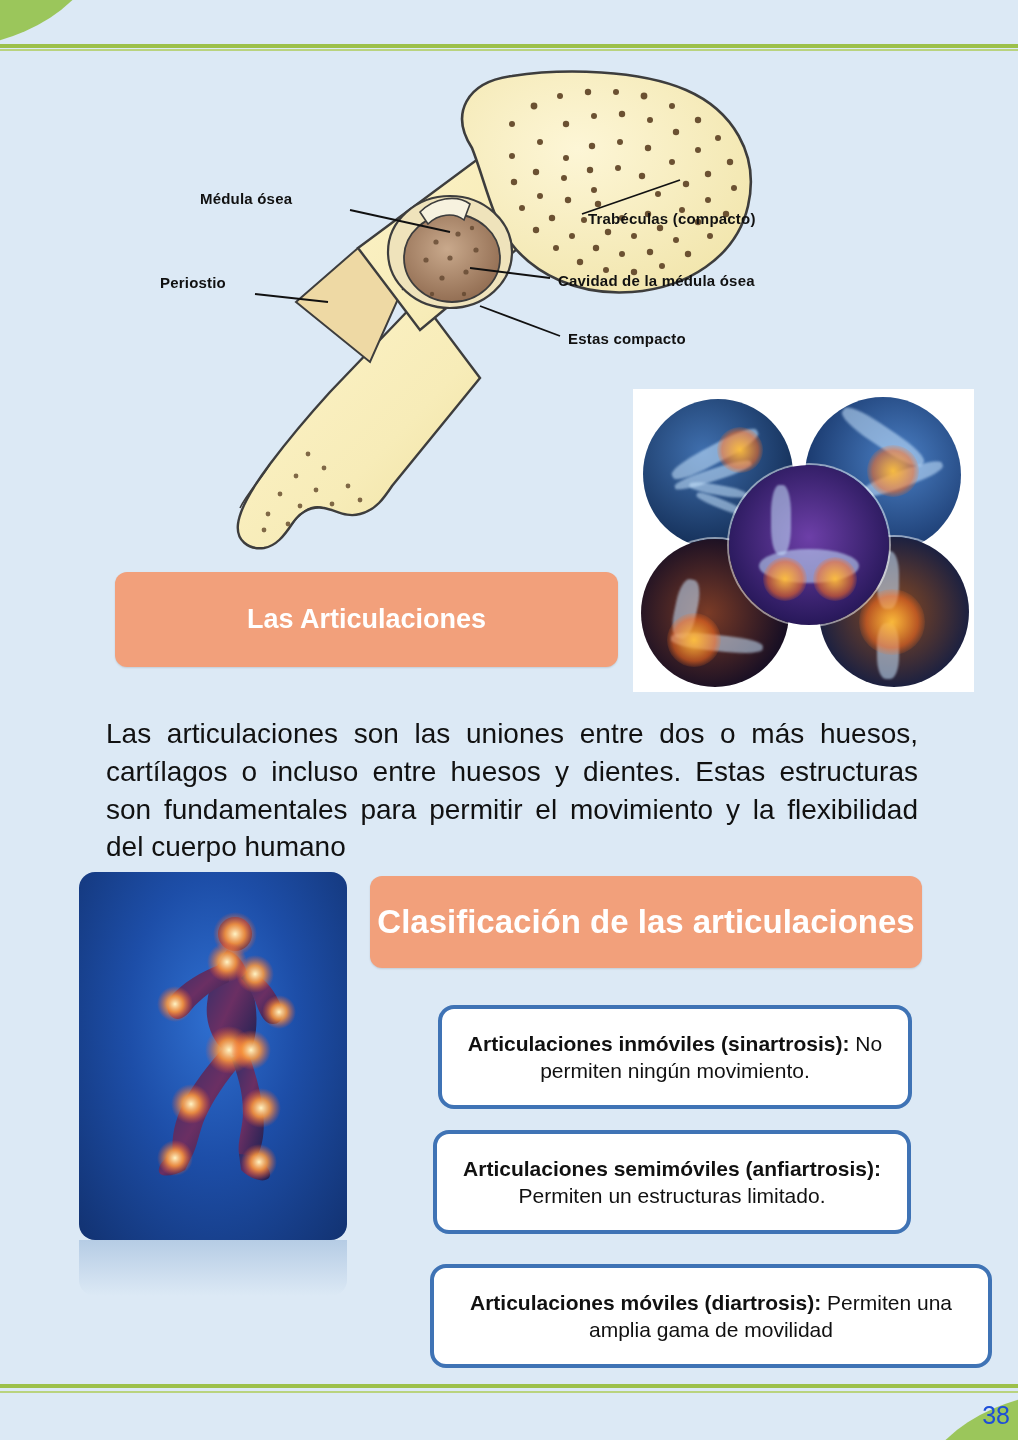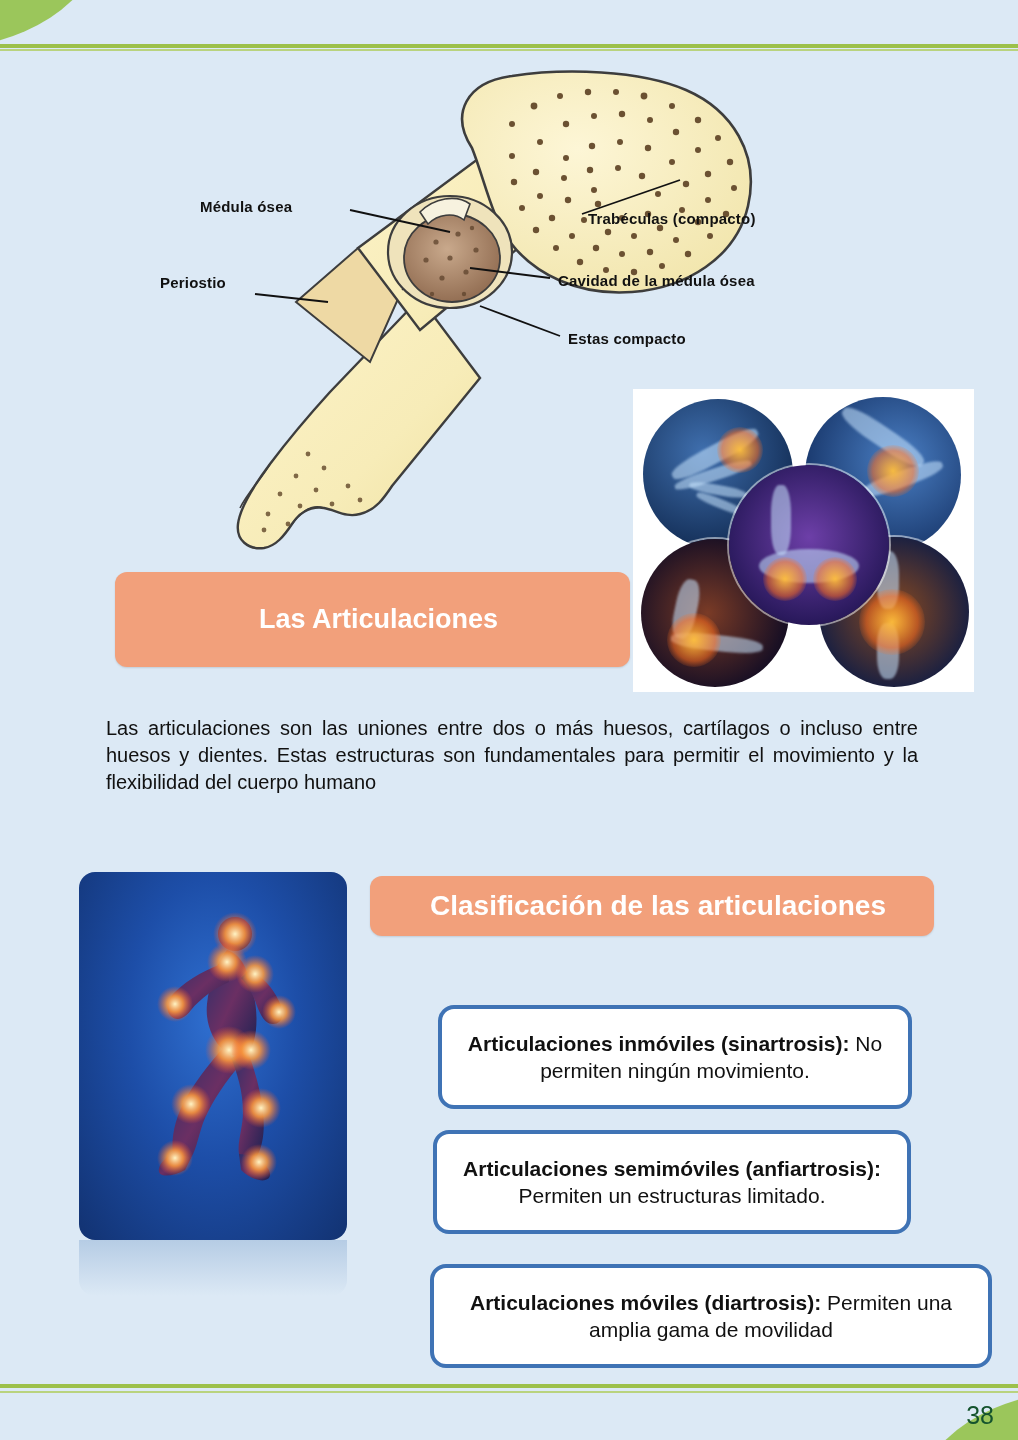--- a/index.html
+++ b/index.html
@@ -58,42 +58,42 @@
     content: "";
     position: absolute;
     right: -70px; bottom: -60px;
     width: 170px; height: 110px;
     border-radius: 100% 0 0 0;
     background: #8fbf3f;
     opacity: .85;
   }
   .page-number {
     position: absolute;
-    right: 24px; bottom: 10px;
+    right: 8px; bottom: 10px;
     font-size: 25px;
-    color: #14532d;
+    color: #1d4ed8;
     font-family: "Liberation Sans", sans-serif;
   }
 
   
   .bone-figure {
     position: absolute;
     left: 120px; top: 62px;
     width: 790px; height: 500px;
   }
   .bone-figure svg { display: block; }
   .bone-label {
     position: absolute;
     font-size: 15px;
     font-weight: bold;
     color: #111;
     white-space: nowrap;
     letter-spacing: .2px;
   }
-  .lbl-medula   { left: 80px;  top: 136px; }
+  .lbl-medula   { left: 80px;  top: 128px; }
   .lbl-periostio{ left: 40px;  top: 212px; }
   .lbl-trab     { left: 468px; top: 148px; }
   .lbl-cavidad  { left: 438px; top: 210px; }
   .lbl-compacto { left: 448px; top: 268px; }
 
   
   .joint-photo {
     position: absolute;
     left: 633px; top: 389px;
     width: 341px; height: 303px;
@@ -134,39 +134,38 @@
     position: absolute;
     background: #f2a07b;
     border-radius: 12px;
     color: #ffffff;
     font-weight: bold;
     display: flex;
     align-items: center;
     justify-content: center;
     text-align: center;
     box-shadow: 0 1px 2px rgba(0,0,0,.12);
-    padding-left: 12px;
   }
   .banner-articulaciones {
     left: 115px; top: 572px;
     width: 503px; height: 95px;
     font-size: 27px;
   }
   .banner-clasificacion {
     left: 370px; top: 876px;
-    width: 552px; height: 60px;
-    font-size: 28px;
+    width: 552px; height: 92px;
+    font-size: 33px;
   }
 
   
   .intro-paragraph {
     position: absolute;
     left: 106px; top: 715px;
     width: 812px;
-    font-size: 20px;
+    font-size: 28px;
     line-height: 1.35;
     color: #111;
     text-align: justify;
     text-justify: inter-word;
   }
 
   
   .runner-photo {
     position: absolute;
     left: 79px; top: 872px;

